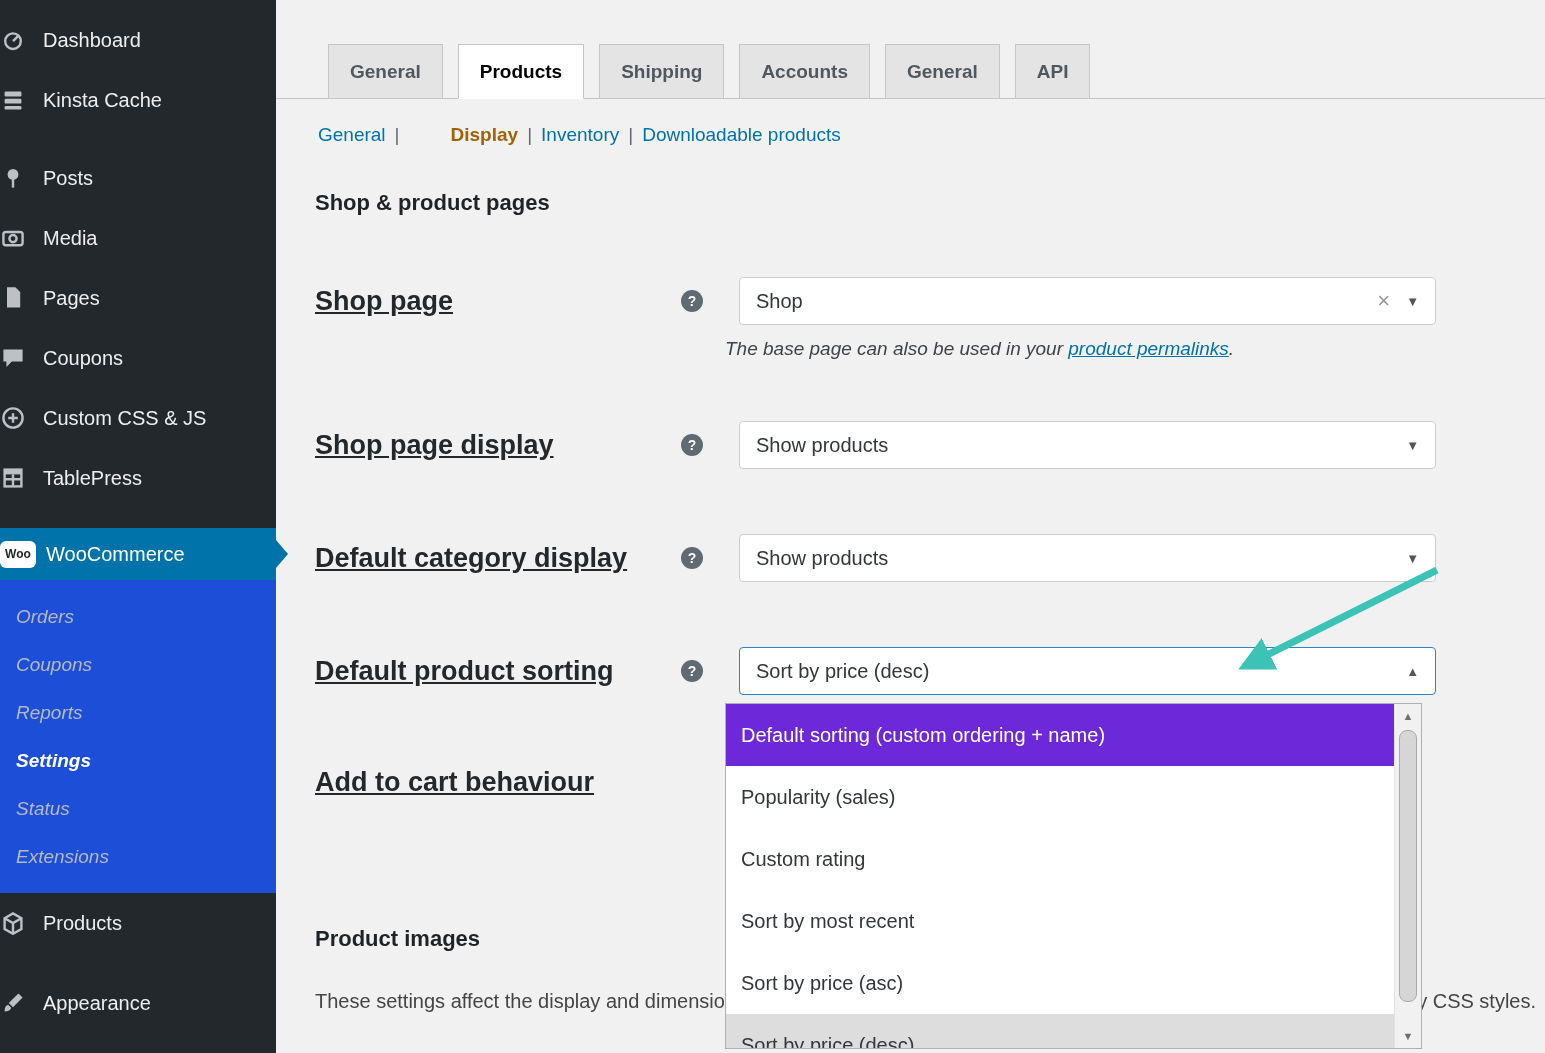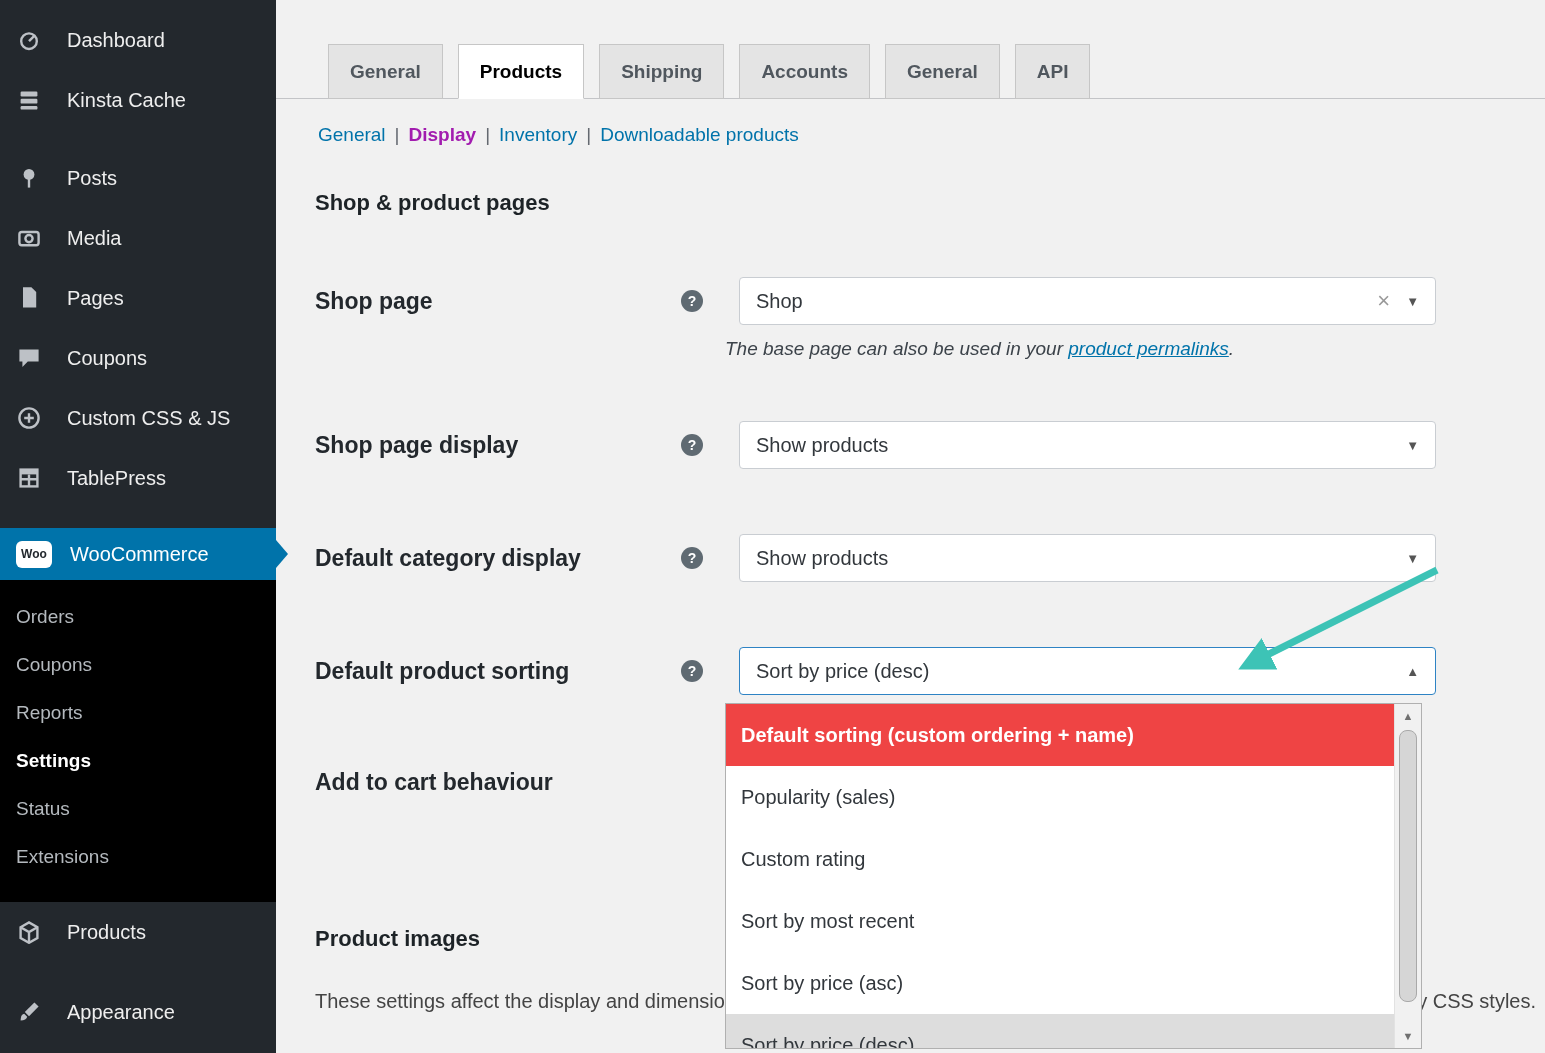--- a/index.html
+++ b/index.html
@@ -10,42 +10,42 @@
     background:#f1f1f1;
     color:#23282d;
   }
 
   
   .sidebar {
     position:absolute; left:0; top:0; width:276px; height:1053px;
     background:#23282d; z-index:10;
   }
   .mi {
-    display:flex; align-items:center; height:60px; padding-left:16px;
-    color:#eee; font-size:20px; cursor:pointer; position:relative;gap:8px;
+    display:flex; align-items:center; height:60px; padding-left:0;
+    color:#eee; font-size:20px; cursor:pointer; position:relative;
   }
   .mi .ico { width:26px; height:26px; margin-right:17px; color:#bdc1c6; display:flex; align-items:center; justify-content:center; flex:0 0 26px; }
   .mi .ico svg { width:24px; height:24px; display:block; }
   .spacer-s { height:18px; }
   .spacer-m { height:20px; }
   .mi.woo-active {
     height:52px; background:#0073aa; color:#fff;
   }
   .woo-arrow {
     position:absolute; right:-12px; top:50%; transform:translateY(-50%);
     width:0; height:0;
     border-top:14px solid transparent; border-bottom:14px solid transparent;
     border-left:12px solid #0073aa;
   }
   .woo-badge {
     width:36px; height:27px; background:#fff; border-radius:6px;
     color:#23282d; font-size:12px; font-weight:bold;
     display:flex; align-items:center; justify-content:center;
   }
-  .submenu { background:#000000; padding:13px 0 21px 0; }
+  .submenu { background:#1d4ed8; padding:13px 0 12px 0;font-style:italic; }
   .smi {
     height:48px; line-height:48px; padding-left:16px;
     font-size:19px; color:#b4b9be; cursor:pointer;
   }
   .smi.active { color:#fff; font-weight:bold; }
 
   
   .tab-bar {
     position:absolute; left:276px; top:0; width:1269px; height:99px;
     border-bottom:1px solid #c3c4c7;
@@ -56,34 +56,34 @@
     font-size:19px; font-weight:600; color:#50575e;
     background:#e4e4e4; border:1px solid #c6c6c6; cursor:pointer;
     text-decoration:none; display:block;
   }
   .tab.active { background:#fff; border-bottom:1px solid #fff; color:#000; }
 
   
   .subnav { position:absolute; left:318px; top:124px; font-size:19px; }
   .subnav a { color:#0073aa; text-decoration:none; cursor:pointer; }
   .subnav .sep { color:#646970; margin:0 9px; }
-  .subnav .current { color:#a21caf; font-weight:600; }
+  .subnav .current { color:#a16207; font-weight:600;margin-left:42px; }
 
   
   .h-section { position:absolute; left:315px; font-size:22px; font-weight:700; color:#1d2327; }
   #heading-shop { top:190px; }
   #heading-product-images { top:926px; }
   .desc {
     position:absolute; left:315px; top:990px; font-size:20px; color:#444;
     white-space:nowrap;
   }
 
   
   .row { position:absolute; left:315px; width:1110px; height:48px; }
-  .row-label { position:absolute; left:0; top:0; line-height:48px; font-size:23px; font-weight:600; color:#23282d; }
+  .row-label { position:absolute; left:0; top:0; line-height:48px; font-size:27px; font-weight:600; color:#23282d;text-decoration:underline; }
   .help-tip {
     position:absolute; left:366px; top:13px; width:22px; height:22px;
     background:#5f6a72; color:#fff; border-radius:50%;
     font-size:14px; font-weight:bold; text-align:center; line-height:22px;
     cursor:pointer;
   }
   .select {
     position:absolute; left:424px; top:0; width:697px; height:48px;
     background:#fff; border:1px solid #c9cdd2; border-radius:4px;
     display:flex; align-items:center; padding:0 16px;
@@ -100,21 +100,21 @@
   
   .dropdown {
     position:absolute; left:410px; top:56px; width:697px; height:346px;
     background:#fff; border:1px solid #b0b0b0; overflow:hidden; z-index:20;
   }
   .opt {
     height:62px; line-height:62px; padding-left:15px;
     font-size:20px; color:#32373c; width:668px; cursor:pointer;
     white-space:nowrap;
   }
-  .opt.highlighted { background:#ef4444; color:#fff;font-weight:bold; }
+  .opt.highlighted { background:#6d28d9; color:#fff; }
   .opt.current { background:#ddd; }
   .scrollbar {
     position:absolute; right:0; top:0; bottom:0; width:27px;
     background:#f1f1f1; border-left:1px solid #e2e2e2;
   }
   .sb-btn {
     position:absolute; left:0; width:100%; height:24px; text-align:center;
     font-size:11px; color:#707070; line-height:24px; cursor:pointer;
   }
   .sb-up { top:0; }

